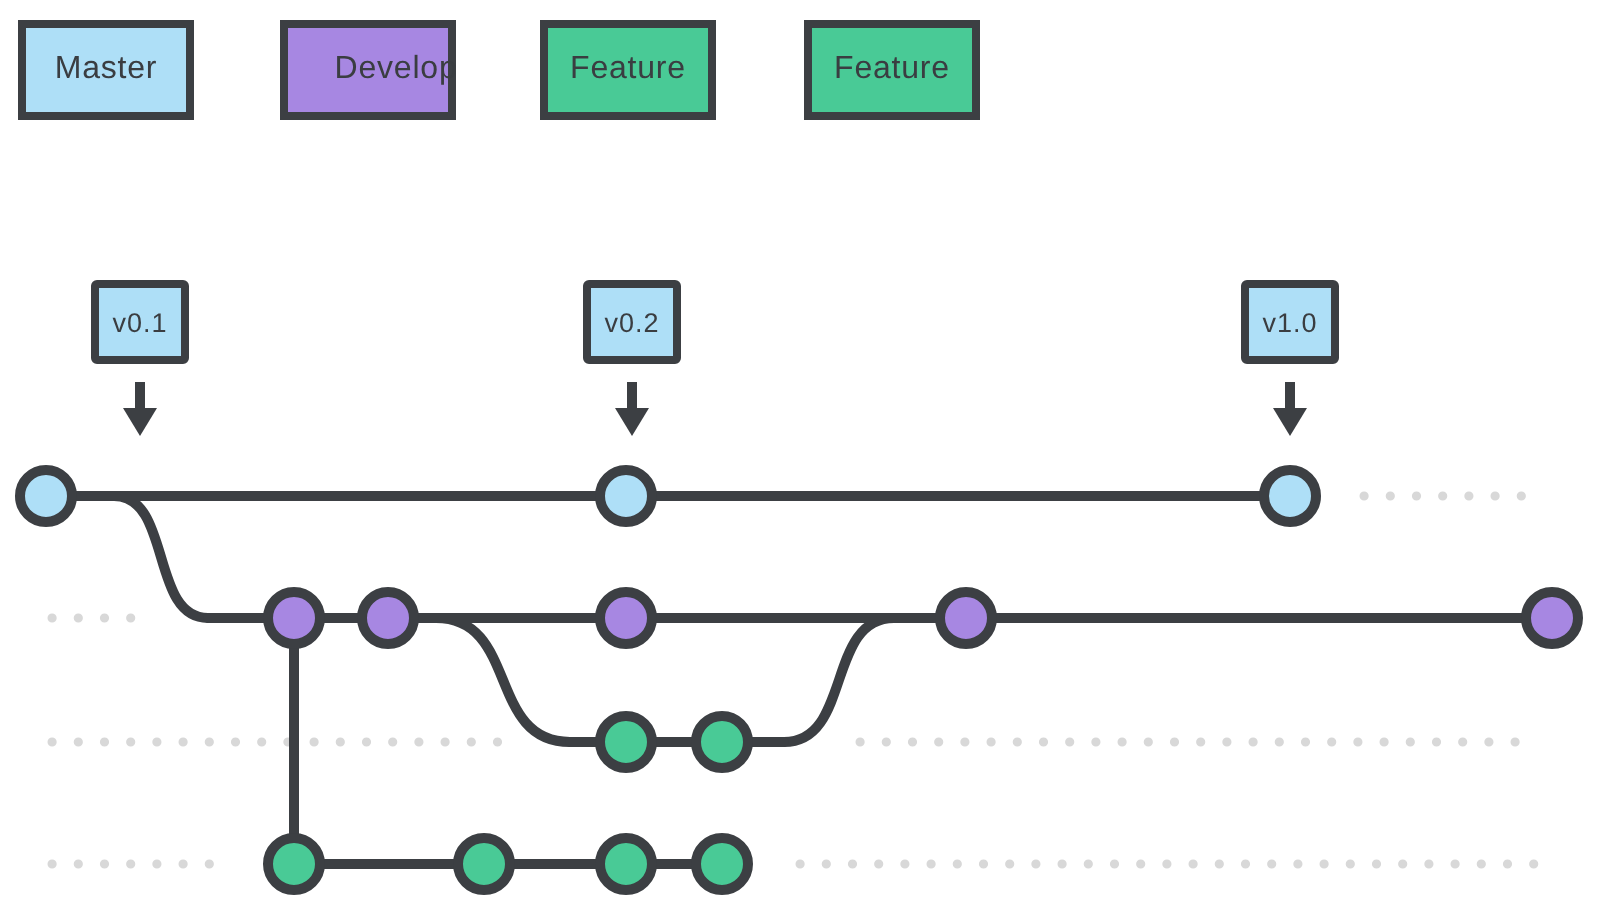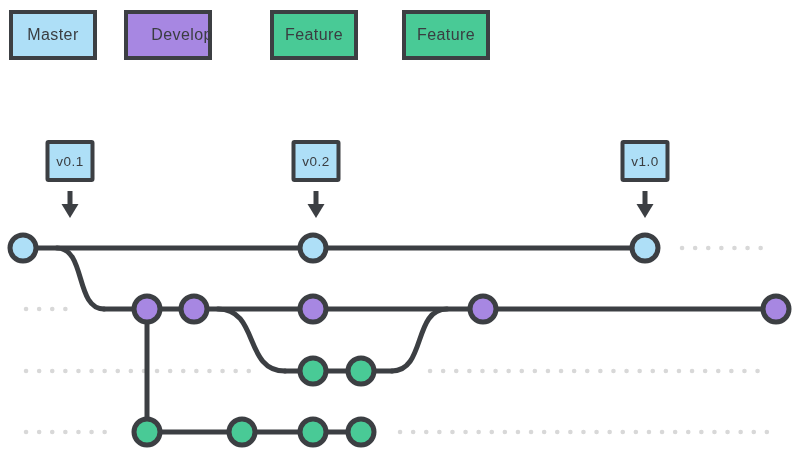--- a/index.html
+++ b/index.html
@@ -35,21 +35,21 @@
   }
 </style>
 </head>
 <body>
 
 <div class="stage" id="stage" style="background: rgb(255, 255, 255);">
   <div id="legend">
       <div class="legend-item" style="left: 9px; top: 10px; width: 88px; height: 50px; background: rgb(174, 223, 247); border-color: rgb(60, 63, 67);">
         <span style="color: rgb(58, 61, 65);">Master</span>
       </div>
-      <div class="legend-item" style="left: 124px; top: 10px; width: 88px; height: 50px; background: rgb(167, 135, 226); border-color: rgb(60, 63, 67); padding-left: 28px;">
+      <div class="legend-item" style="left: 140px; top: 10px; width: 88px; height: 50px; background: rgb(167, 135, 226); border-color: rgb(60, 63, 67); padding-left: 28px;">
         <span style="color: rgb(58, 61, 65);">Develop</span>
       </div>
       <div class="legend-item" style="left: 270px; top: 10px; width: 88px; height: 50px; background: rgb(73, 202, 150); border-color: rgb(60, 63, 67);">
         <span style="color: rgb(58, 61, 65);">Feature</span>
       </div>
       <div class="legend-item" style="left: 402px; top: 10px; width: 88px; height: 50px; background: rgb(73, 202, 150); border-color: rgb(60, 63, 67);">
         <span style="color: rgb(58, 61, 65);">Feature</span>
       </div>
     </div>
   <svg id="graph" class="graph" width="800" height="455" viewBox="0 0 800 455">

